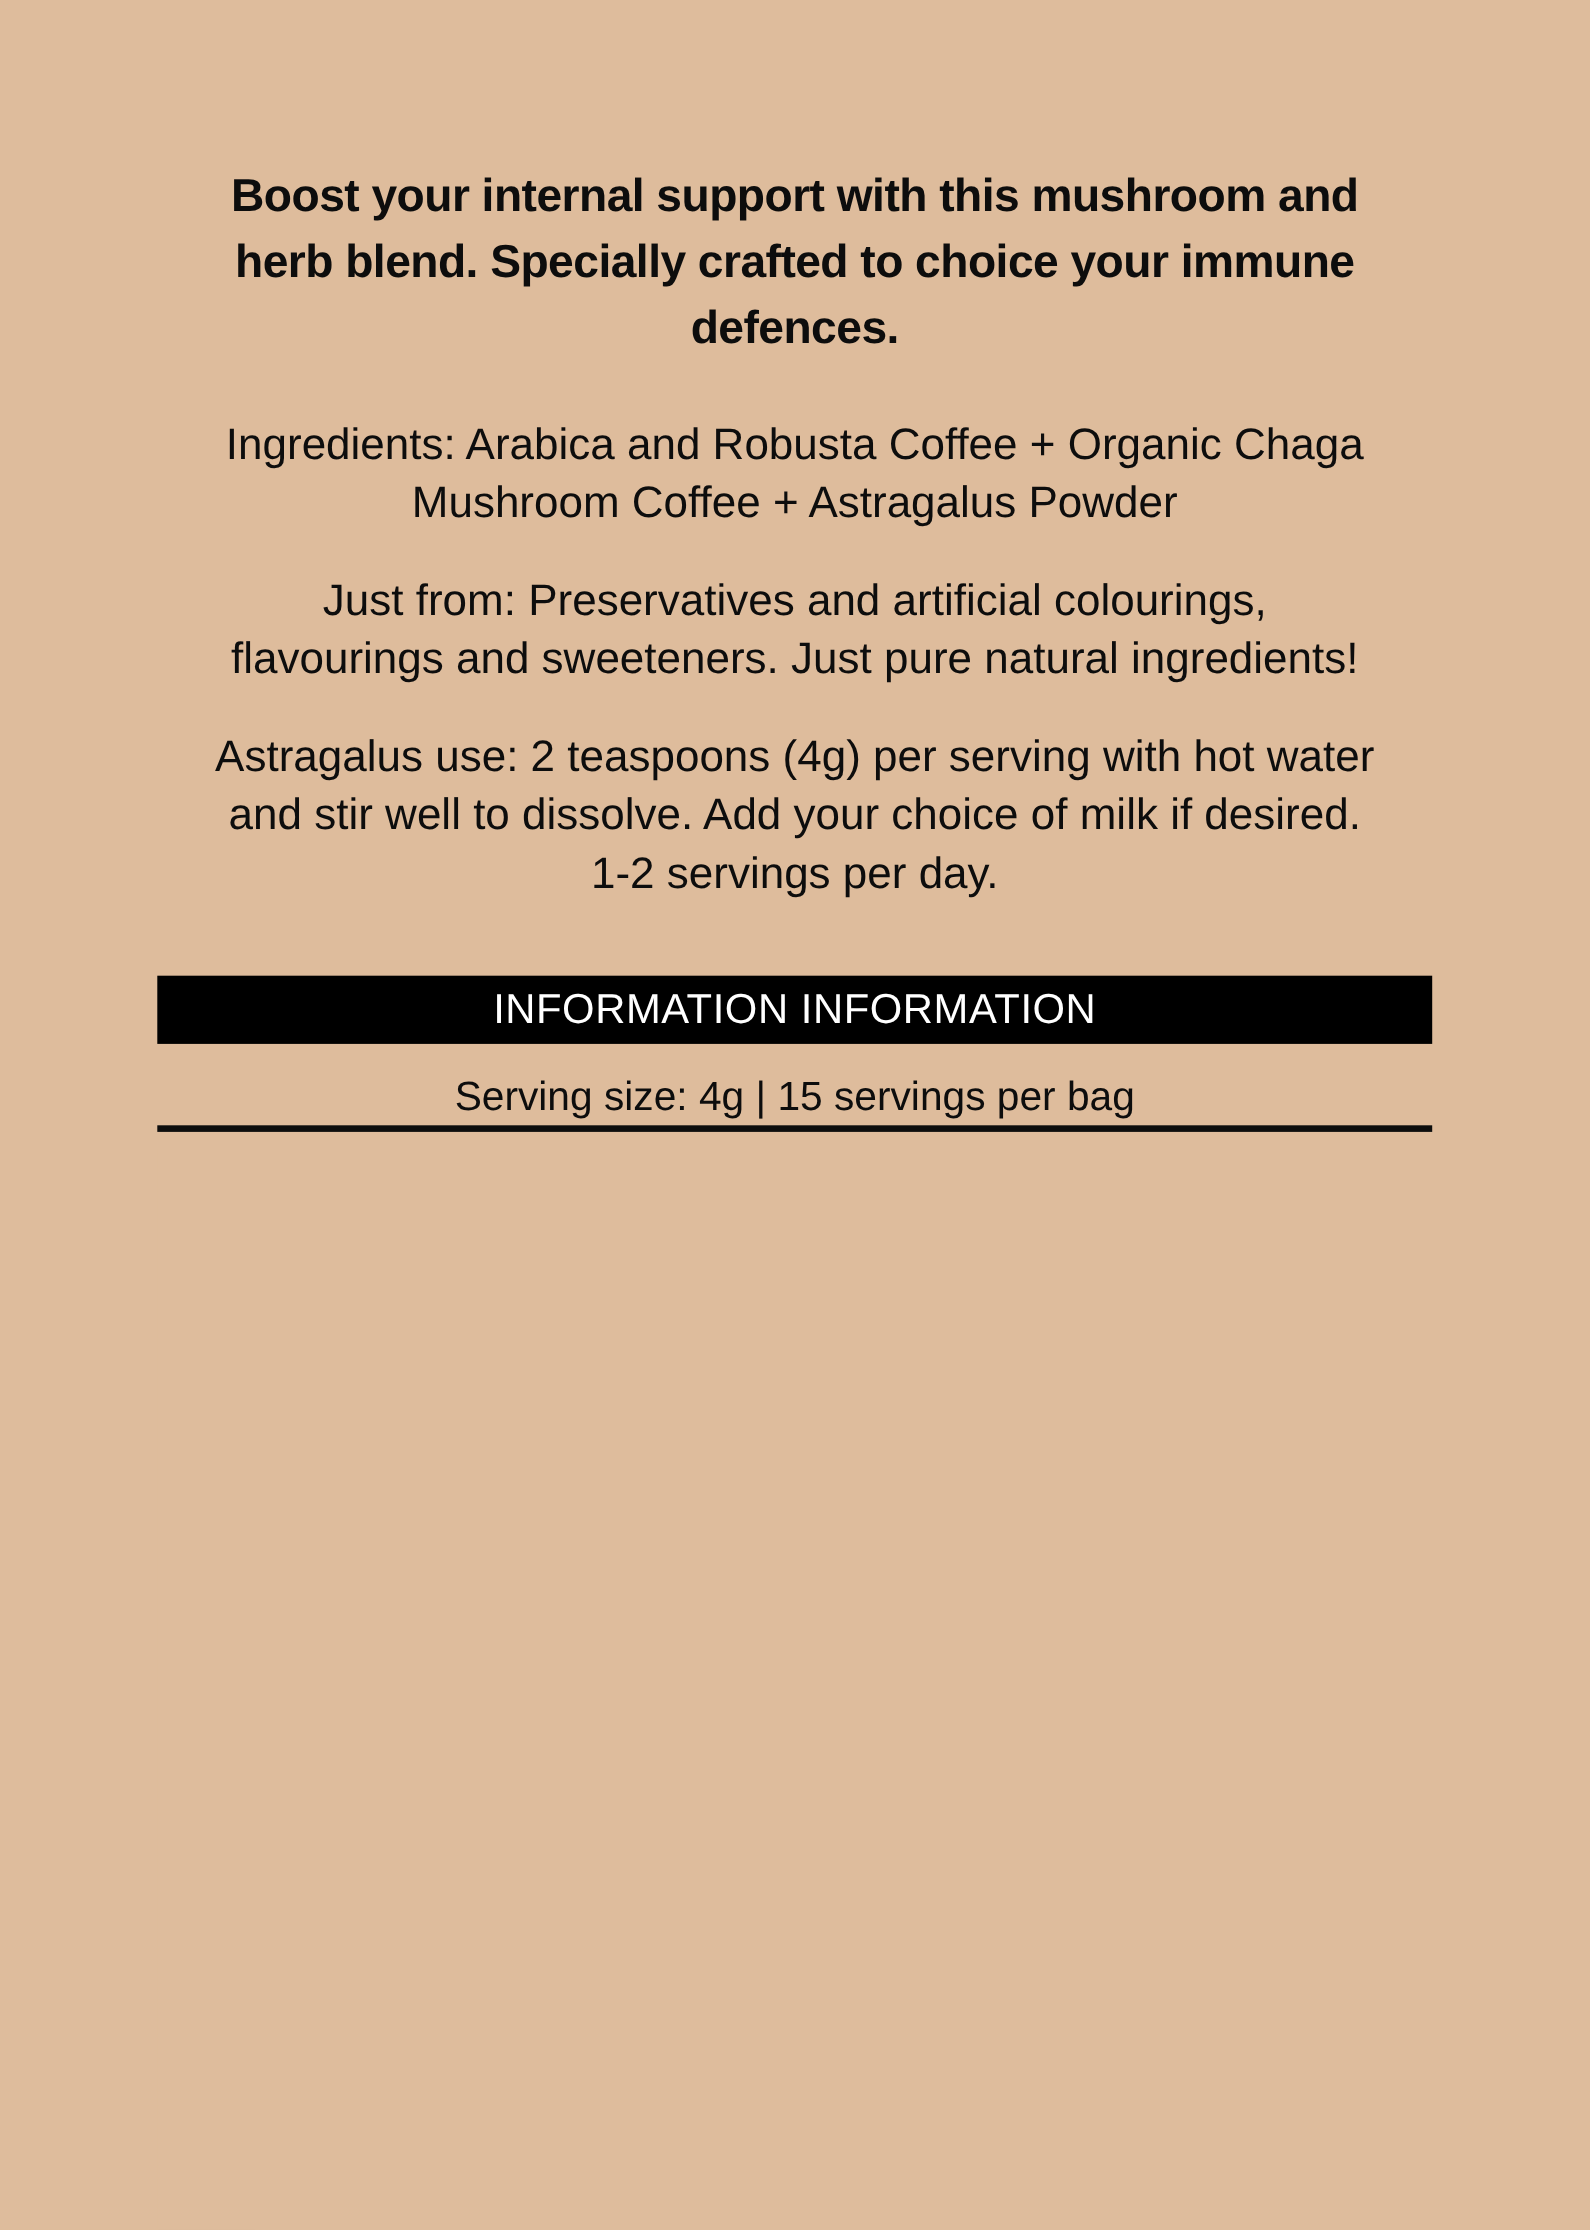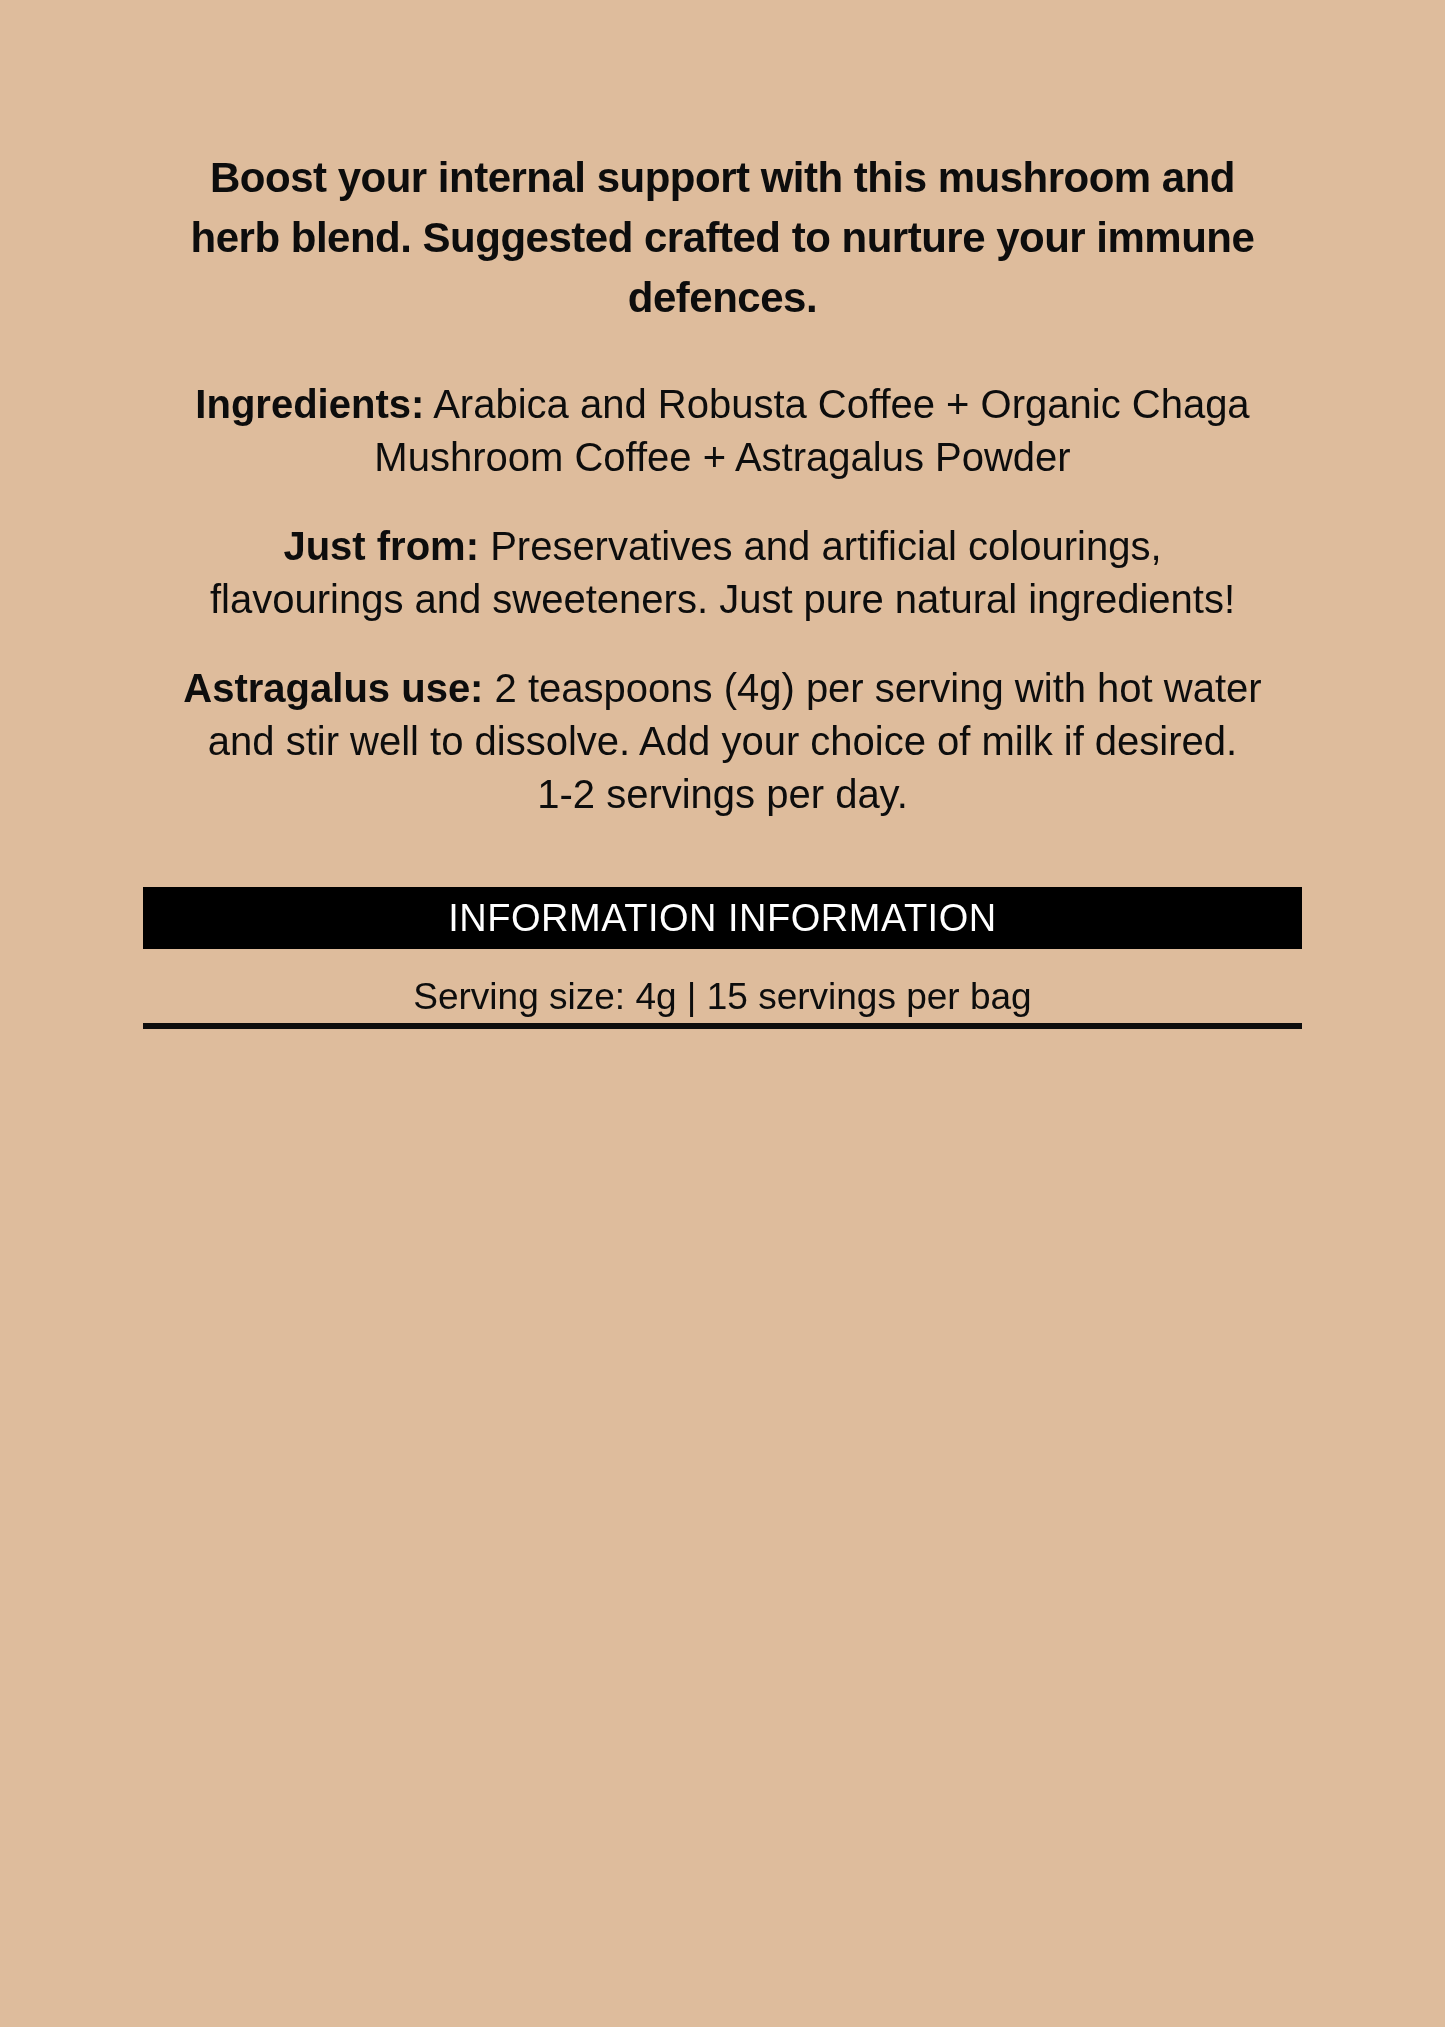--- a/index.html
+++ b/index.html
@@ -26,21 +26,21 @@
 
   .paras{margin:0 70px;}
   .para{
     text-align:center;
     font-size:40px;
     line-height:53px;
     white-space:pre-line;
     margin-top:36px;
   }
   .para:first-child{margin-top:50px;}
-  .para .lead{font-weight:bold;}
+  .para .lead{font-weight:normal;}
 
   .nutrition{margin:66px 143px 0;}
   .nutri-title-bar{
     background:var(--bar-bg);
     height:62px;
     display:flex;align-items:center;justify-content:center;
   }
   .nutri-title-bar span{
     color:var(--bar-text);
     font-size:38px;
@@ -66,21 +66,21 @@
   }
   .c.label{text-align:left;padding-left:14px;}
   .c.val{text-align:center;}
 </style>
 </head>
 <body>
 
 <div class="label">
 
   <div class="headline">Boost your internal support with this mushroom and
-herb blend. Suggested crafted to nurture your immune
+herb blend. Specially crafted to choice your immune
 defences.</div>
 
   <div class="paras" id="paras">
   <p class="para"><b class="lead">Ingredients:</b><span class="ptext"> Arabica and Robusta Coffee + Organic Chaga
 Mushroom Coffee + Astragalus Powder</span></p>
 
   <p class="para"><b class="lead">Just from:</b><span class="ptext"> Preservatives and artificial colourings,
 flavourings and sweeteners. Just pure natural ingredients!</span></p>
 
   <p class="para"><b class="lead">Astragalus use:</b><span class="ptext"> 2 teaspoons (4g) per serving with hot water

